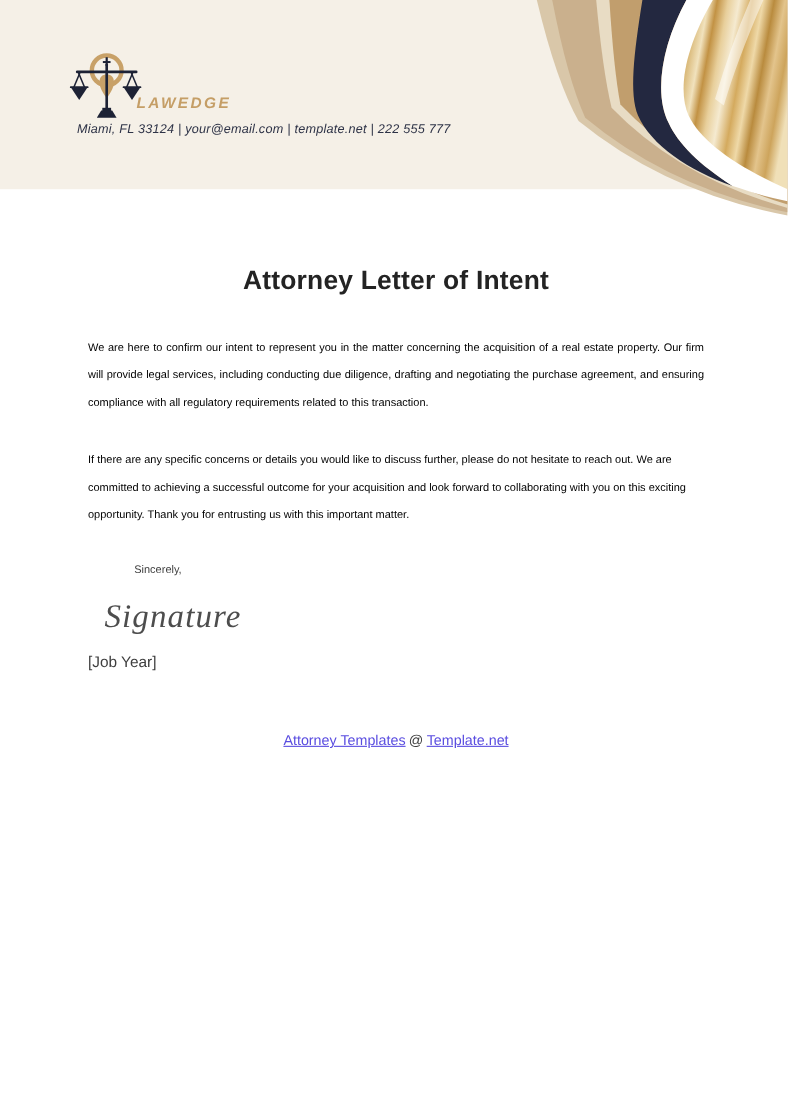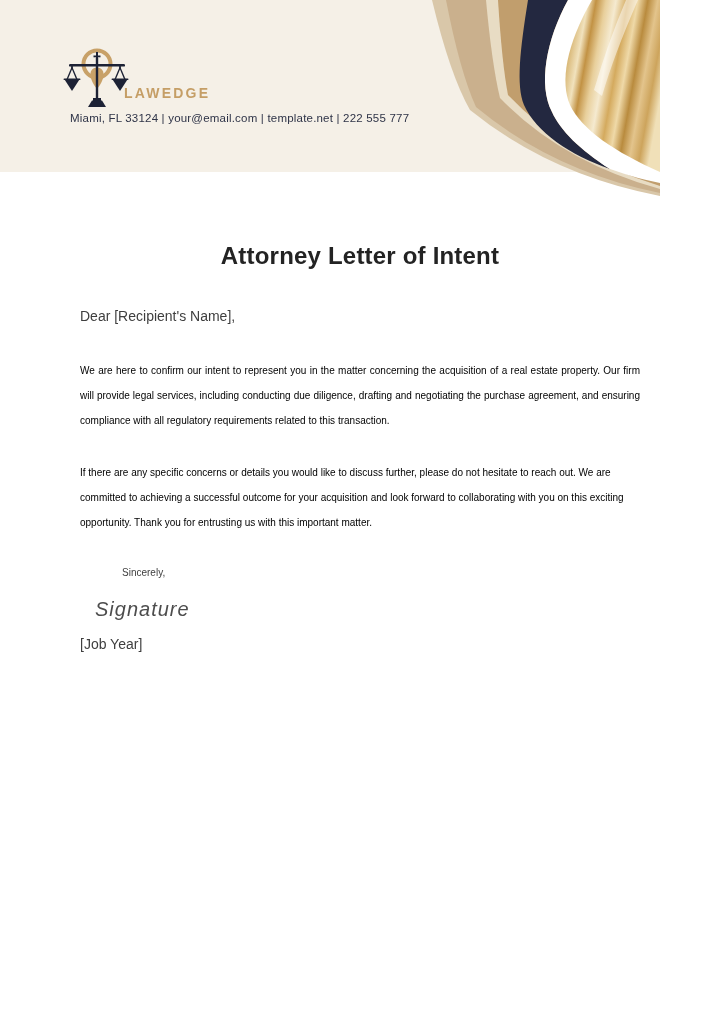--- a/index.html
+++ b/index.html
@@ -8,22 +8,23 @@
     width: 720px; height: 1016px;
     background: #ffffff;
     font-family: "Liberation Sans", sans-serif;
     position: relative;
     overflow: hidden;
   }
 
   
   .header {
     position: relative;
-    width: 660px; height: 172px;
+    width: 716px; height: 172px;
     background: #f5f0e7;
+    font-style: italic;
   }
   .brand-block {
     position: absolute; left: 62px; top: 48px;
   }
   .brand-row { display: flex; align-items: flex-end; }
   .logo-icon { width: 68px; height: 62px; display: block; }
   .brand-name {
     color: #c59e66;
     font-size: 14px;
     font-weight: 600;
@@ -67,23 +68,23 @@
     font-size: 10px;
     line-height: 25px;
     color: #000000;
   }
   .para-justified { margin-top: 34px; text-align: justify; }
   .para-left      { margin-top: 27px; text-align: left; }
   .closing     { margin-top: 32px; font-size: 10px; margin-left: 42px; }
   .signature {
     margin-top: 20px;
     padding-left: 15px;
-    font-family: Liberation Sans, sans-serif;
+    font-family: Liberation Serif, serif;
     font-style: italic;
-    font-size: 20px;
+    font-size: 30px;
     color: #4d4d4d;
     letter-spacing: 1px;
   }
   .name-line { margin-top: 27px; font-size: 14px; }
   .job-line  { margin-top: 15px; font-size: 14px; }
 
   
   .footer {
     margin-top: 56px;
     text-align: center;
@@ -175,26 +176,28 @@
     <path d="M172,0 C146,45 140,82 150,105 C162,130 195,152 240,172 L240,0 Z" fill="url(#colsGrad)"></path>
 
     <path d="M206,0 L218,0 Q194,55 182,96 L174,90 Q188,42 206,0 Z" fill="rgba(255,255,255,0.5)"></path>
   </svg>
 </div>
 
 <div class="letter">
   <div class="letter-title">Attorney Letter of Intent</div>
 
 
-  <div class="salutation">Dear [Recipient's Name],</div>
 
   <p class="para para-justified">We are here to confirm our intent to represent you in the matter concerning the acquisition of a real estate property. Our firm will provide legal services, including conducting due diligence, drafting and negotiating the purchase agreement, and ensuring compliance with all regulatory requirements related to this transaction.</p>
 
   <p class="para para-left">If there are any specific concerns or details you would like to discuss further, please do not hesitate to reach out. We are committed to achieving a successful outcome for your acquisition and look forward to collaborating with you on this exciting opportunity. Thank you for entrusting us with this important matter.</p>
 
   <div class="closing">Sincerely,</div>
 
   <div class="signature">Signature</div>
 
 
   <div class="job-line">[Job Year]</div>
 
+  <div class="footer">
+    <a href="#">Attorney Templates</a><span class="at-sep">@</span><a href="#">Template.net</a>
+  </div>
 </div>
 
 </body></html>

